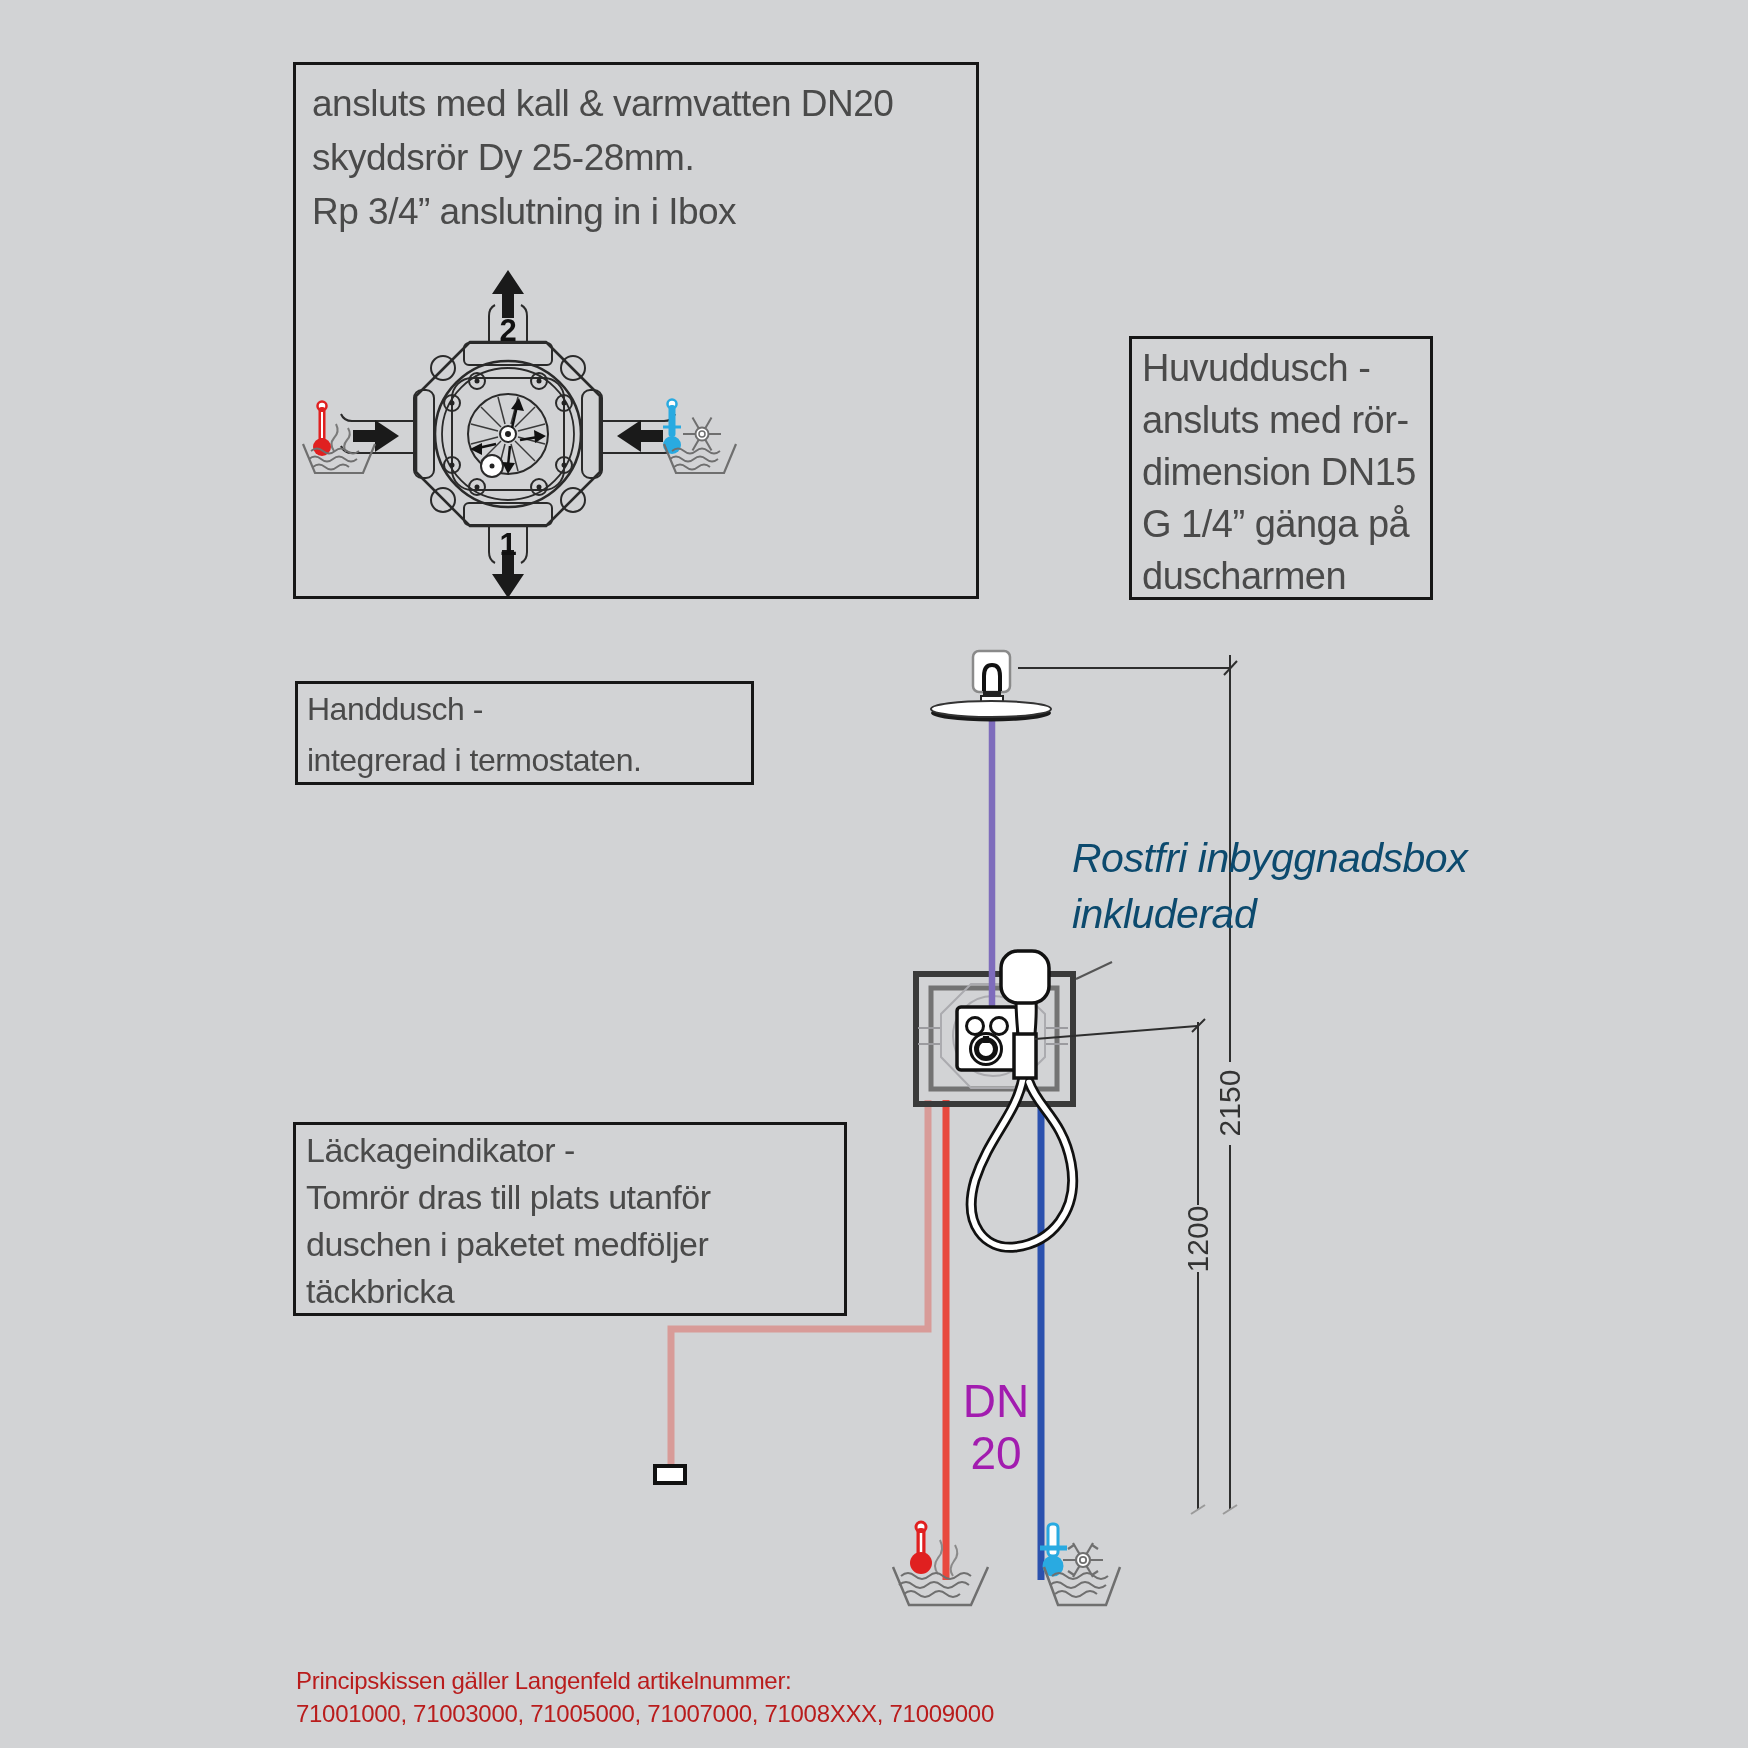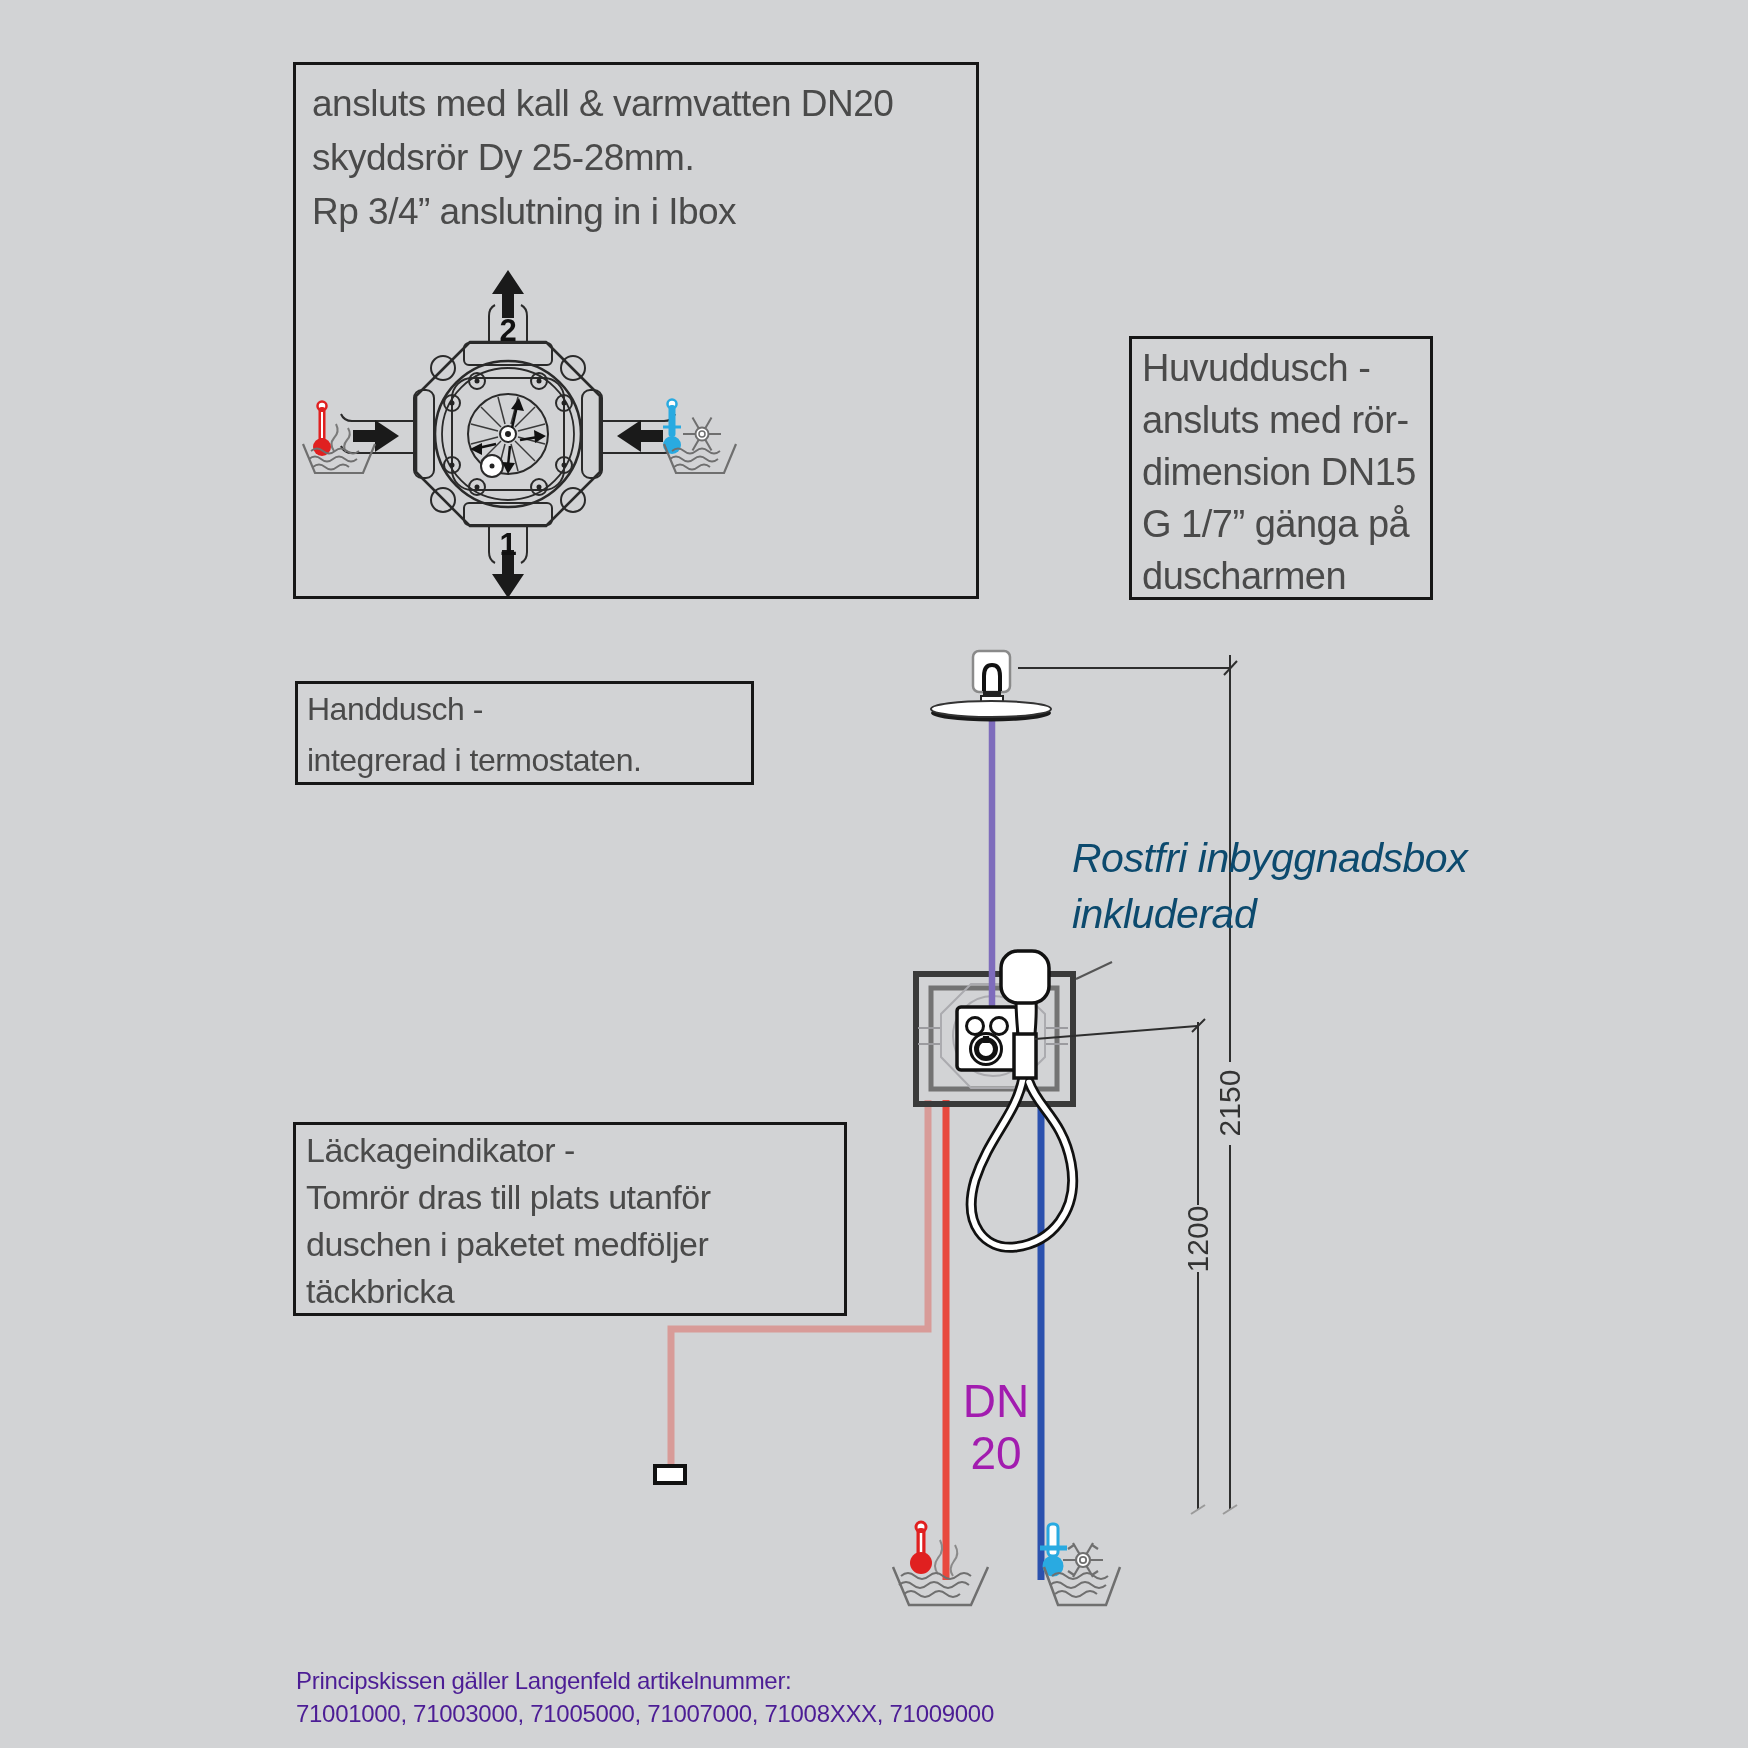--- a/index.html
+++ b/index.html
@@ -13,21 +13,21 @@
   }
   .txtbox .ln{white-space:nowrap;}
   .overlay{position:absolute;left:0;top:0;}
   .lbl{position:absolute;font-weight:300;color:#333;}
   .rot{transform:rotate(-90deg);text-align:center;}
   .note{
     position:absolute;font-style:italic;font-weight:300;color:#0c4a6e;
     font-size:41px;line-height:56px;letter-spacing:-0.5px;
   }
   .footer{
-    position:absolute;font-size:24px;line-height:33px;color:#4c1d95;
+    position:absolute;font-size:24px;line-height:33px;color:#b91c1c;
     font-weight:400;letter-spacing:-0.3px;
   }
   .portnum{position:absolute;font-weight:700;color:#111;font-size:31px;text-align:center;}
 </style>
 </head>
 <body>
 
 <div class="canvas">
 
   <svg class="overlay" width="1748" height="1748" viewBox="0 0 1748 1748">
@@ -258,21 +258,21 @@
   <div class="txtbox" style="left:293px;top:62px;width:686px;height:537px;padding:12px 16px;font-size:37px;line-height:54px;">
     <div class="ln">ansluts med kall &amp; varmvatten DN20</div>
     <div class="ln">skyddsrör Dy 25-28mm.</div>
     <div class="ln">Rp 3/4” anslutning in i Ibox</div>
   </div>
 
   <div class="txtbox" style="left:1129px;top:336px;width:304px;height:264px;padding:3px 10px;font-size:38px;line-height:52px;">
     <div class="ln">Huvuddusch -</div>
     <div class="ln">ansluts med rör-</div>
     <div class="ln">dimension DN15</div>
-    <div class="ln">G 1/7” gänga på</div>
+    <div class="ln">G 1/4” gänga på</div>
     <div class="ln">duscharmen</div>
   </div>
 
   <div class="txtbox" style="left:295px;top:681px;width:459px;height:104px;padding:0px 9px;font-size:32px;line-height:51px;">
     <div class="ln">Handdusch -</div>
     <div class="ln">integrerad i termostaten.</div>
   </div>
 
   <div class="txtbox" style="left:293px;top:1122px;width:554px;height:194px;padding:2px 10px;font-size:34px;line-height:47px;">
     <div class="ln">Läckageindikator -</div>

